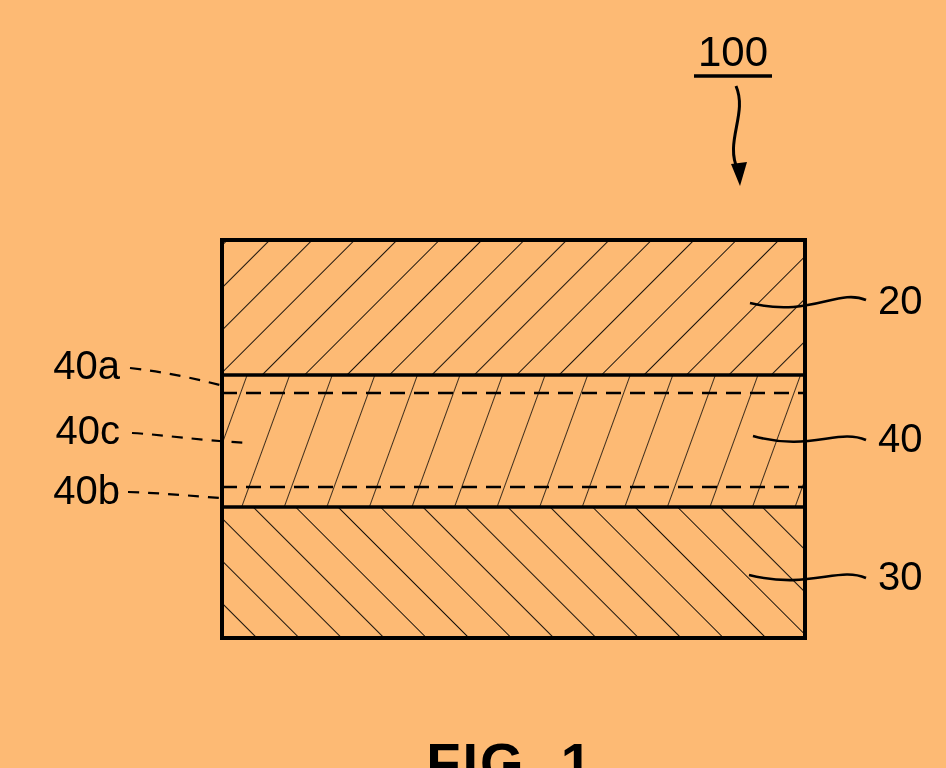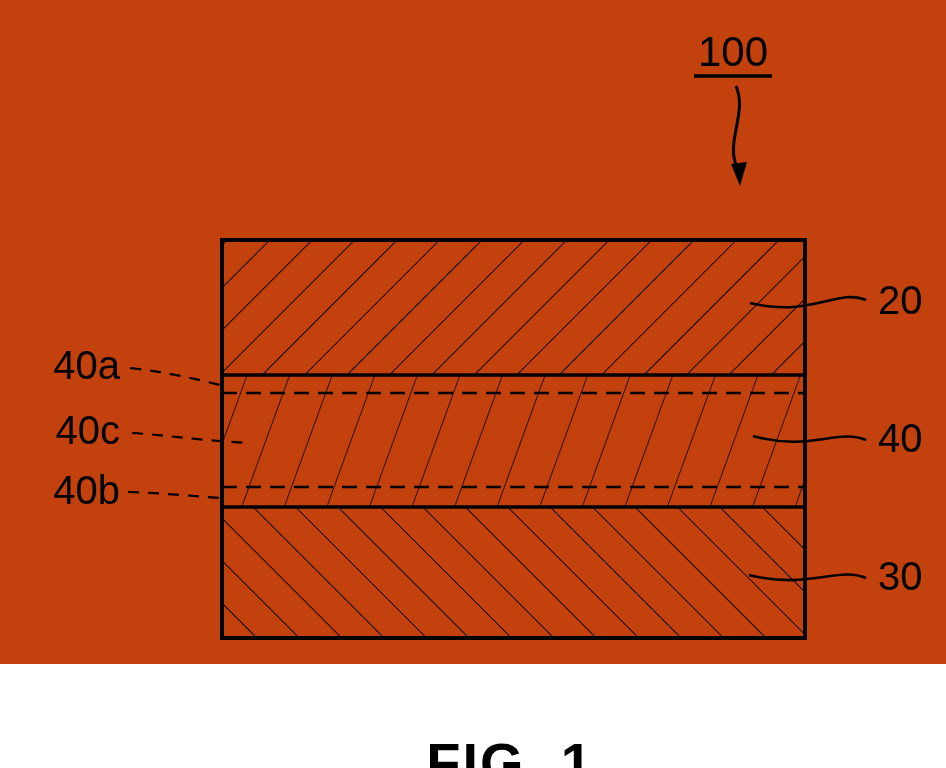--- a/index.html
+++ b/index.html
@@ -7,22 +7,22 @@
     padding: 0;
     background: #ffffff;
     width: 946px;
     height: 768px;
     overflow: hidden;
     font-family: "Liberation Sans", sans-serif;
   }
   .stage {
     position: relative;
     width: 946px;
-    height: 664px;
-    background: #c2410c;
+    height: 768px;
+    background: #fdba74;
   }
   svg { display: block; }
   text {
     font-family: "Liberation Sans", sans-serif;
     fill: #000000;
   }
   .ref-label   { font-size: 42px; }
   .side-label  { font-size: 40px; }
   .sub-label   { font-size: 40px; }
   .caption     { font-size: 56px; font-weight: bold; letter-spacing: 2px; }

